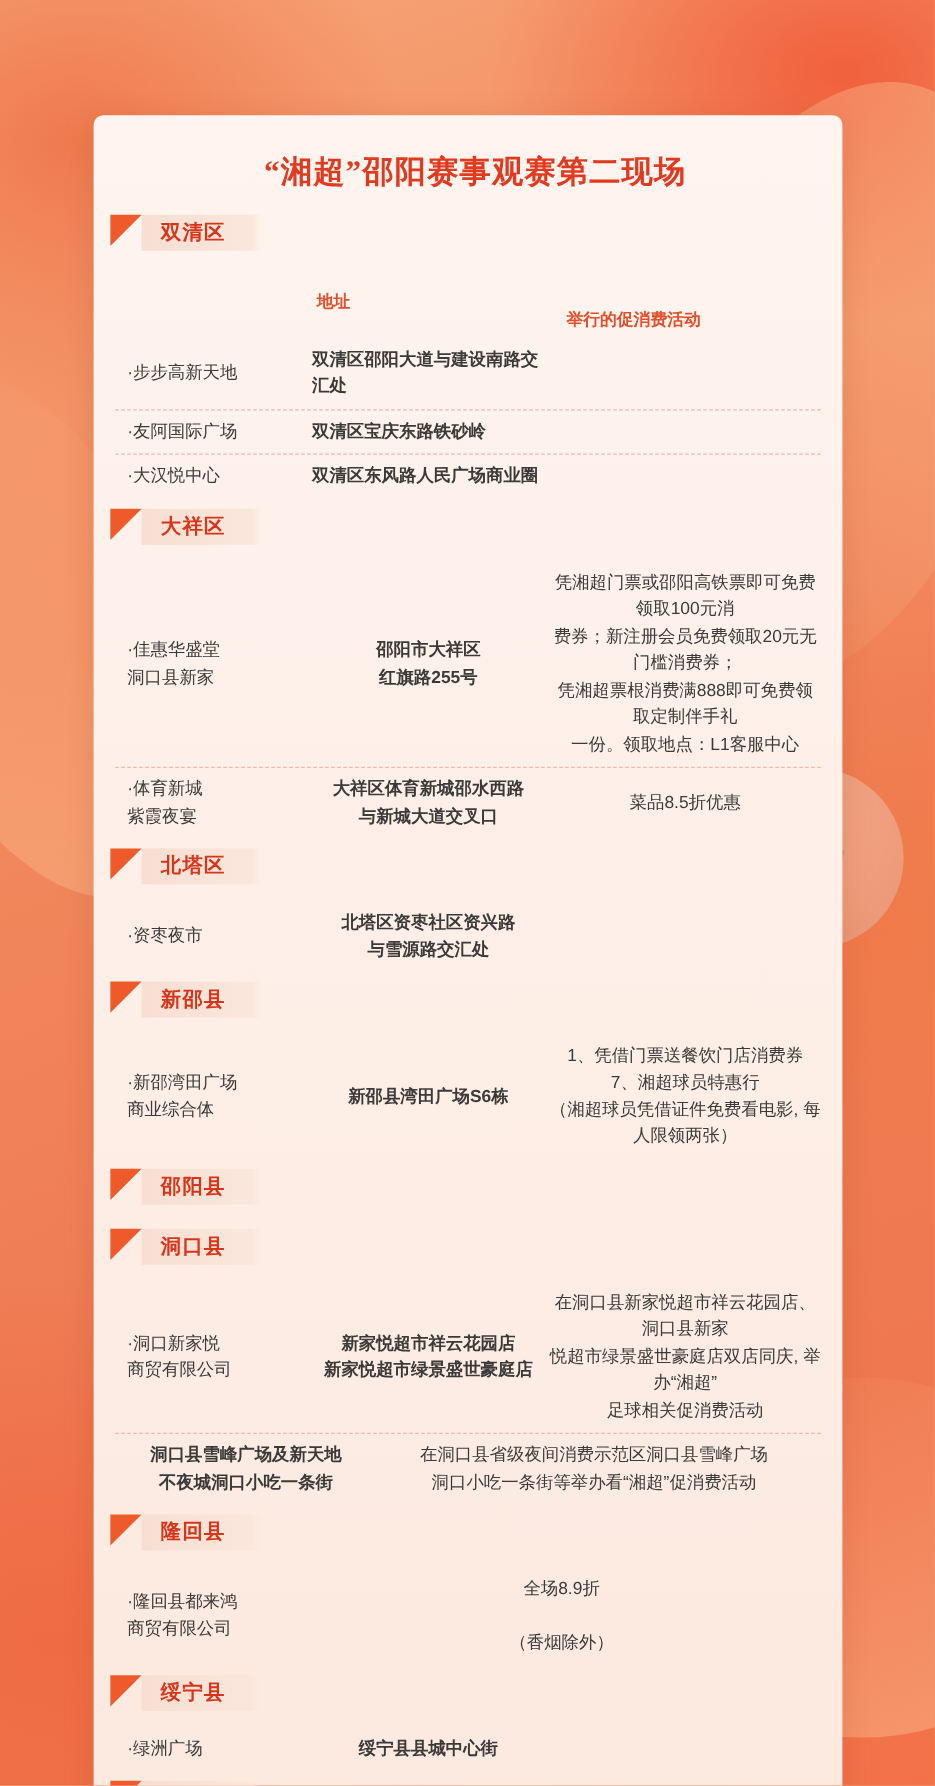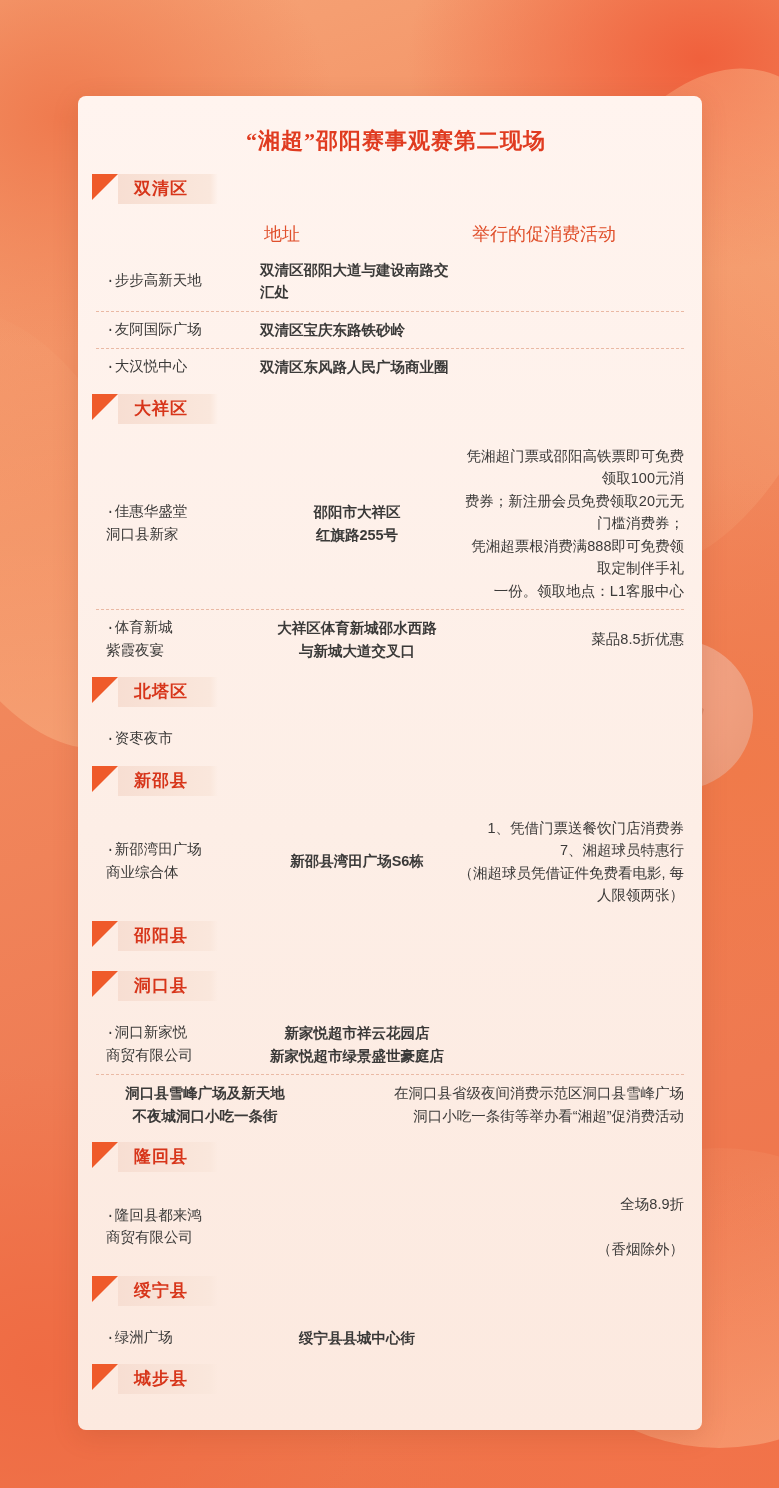--- a/index.html
+++ b/index.html
@@ -63,42 +63,42 @@
     min-height: 1318px;
     background: linear-gradient(180deg, #fff4ef 0%, #fdeee6 55%, #fce9df 100%);
     border-radius: 8px;
     box-shadow: 0 6px 26px rgba(150, 55, 25, .18);
     padding: 0 0 24px 0;
     box-sizing: border-box;
   }
 
   .title {
     text-align: center;
-    font-size: 22px;
+    font-size: 26px;
     font-weight: bold;
     color: #e03b20;
     letter-spacing: 1px;
     padding: 30px 0 10px 0;
     font-family: "Liberation Serif", "DejaVu Serif", serif;
     margin-left: 12px;
   }
 
   
   .col-head {
     display: flex;
     align-items: center;
-    font-size: 18px;
+    font-size: 14px;
     color: #e0502c;
-    font-weight: normal;
+    font-weight: bold;
     padding: 6px 18px 4px 18px;
     box-sizing: border-box;
   }
   .col-head .c1 { width: 152px; }
   .col-head .c2 { width: 206px; text-align: left; padding-left: 16px;}
-  .col-head .c3 { flex: 1; text-align: left; padding-left: 2px;}
+  .col-head .c3 { flex: 1; text-align: left; padding-left: 2px; margin-top: 31px;}
 
   
   .region {
     position: relative;
     display: inline-block;
     margin: 8px 0 12px 40px;
     padding: 3px 22px 4px 16px;
     background: linear-gradient(90deg, #f2eld9 0%, #f6ddd0 100%);
     background: linear-gradient(90deg, #f7ded2 0%, #fae7dc 100%);
     color: #d7351a;
@@ -133,37 +133,36 @@
     font-size: 14.5px;
     color: #3b3a39;
     line-height: 1.55;
   }
   .row.no-line { border-bottom: none; }
   .row .name {
     width: 152px;
     padding-left: 10px;
     box-sizing: border-box;
     white-space: pre-line;
-    font-family: Liberation Mono, monospace;
   }
   .row .addr {
     width: 206px;
     padding-left: 12px;
     box-sizing: border-box;
     white-space: pre-line;
     font-weight: bold;
   }
   .row .act {
     flex: 1;
     padding-left: 4px;
     box-sizing: border-box;
     white-space: pre-line;
   }
   .row.center .addr { text-align: center; }
-  .row.center .act  { text-align: right; }
+  .row.center .act  { text-align: center; }
 
   .v-mid .name, .v-mid .addr, .v-mid .act { align-self: center; }
 </style>
 </head>
 <body>
 
 <div class="bg">
   <div class="bg-swoosh sw1"></div>
   <div class="bg-swoosh sw2"></div>
   <div class="bg-swoosh sw3"></div>
@@ -210,40 +209,45 @@
             <div class="name">·体育新城
 紫霞夜宴</div>
             <div class="addr">大祥区体育新城邵水西路
 与新城大道交叉口</div>
             <div class="act">菜品8.5折优惠</div>
           </div>
         </div></div>
       <div class="section"><div class="region">北塔区</div><div class="rows">
           <div class="row v-mid center no-line">
             <div class="name">·资枣夜市</div>
+            <div class="addr">北塔区资枣社区资兴路
+与雪源路交汇处</div>
             <div class="act"></div>
           </div>
         </div></div>
       <div class="section"><div class="region">新邵县</div><div class="rows">
           <div class="row v-mid center no-line">
             <div class="name">·新邵湾田广场
 商业综合体</div>
             <div class="addr">新邵县湾田广场S6栋</div>
             <div class="act">1、凭借门票送餐饮门店消费券
 7、湘超球员特惠行
 （湘超球员凭借证件免费看电影, 每人限领两张）</div>
           </div>
         </div></div>
       <div class="section"><div class="region">邵阳县</div></div>
       <div class="section"><div class="region">洞口县</div><div class="rows">
           <div class="row v-mid center">
             <div class="name">·洞口新家悦
 商贸有限公司</div>
             <div class="addr">新家悦超市祥云花园店
 新家悦超市绿景盛世豪庭店</div>
+            <div class="act">在洞口县新家悦超市祥云花园店、洞口县新家
+悦超市绿景盛世豪庭店双店同庆, 举办“湘超”
+足球相关促消费活动</div>
           </div>
           <div class="row v-mid center no-line">
             <div class="addr">洞口县雪峰广场及新天地
 不夜城洞口小吃一条街</div>
             <div class="act">在洞口县省级夜间消费示范区洞口县雪峰广场
 洞口小吃一条街等举办看“湘超”促消费活动</div>
           </div>
         </div></div>
       <div class="section"><div class="region">隆回县</div><div class="rows">
           <div class="row v-mid center no-line">

